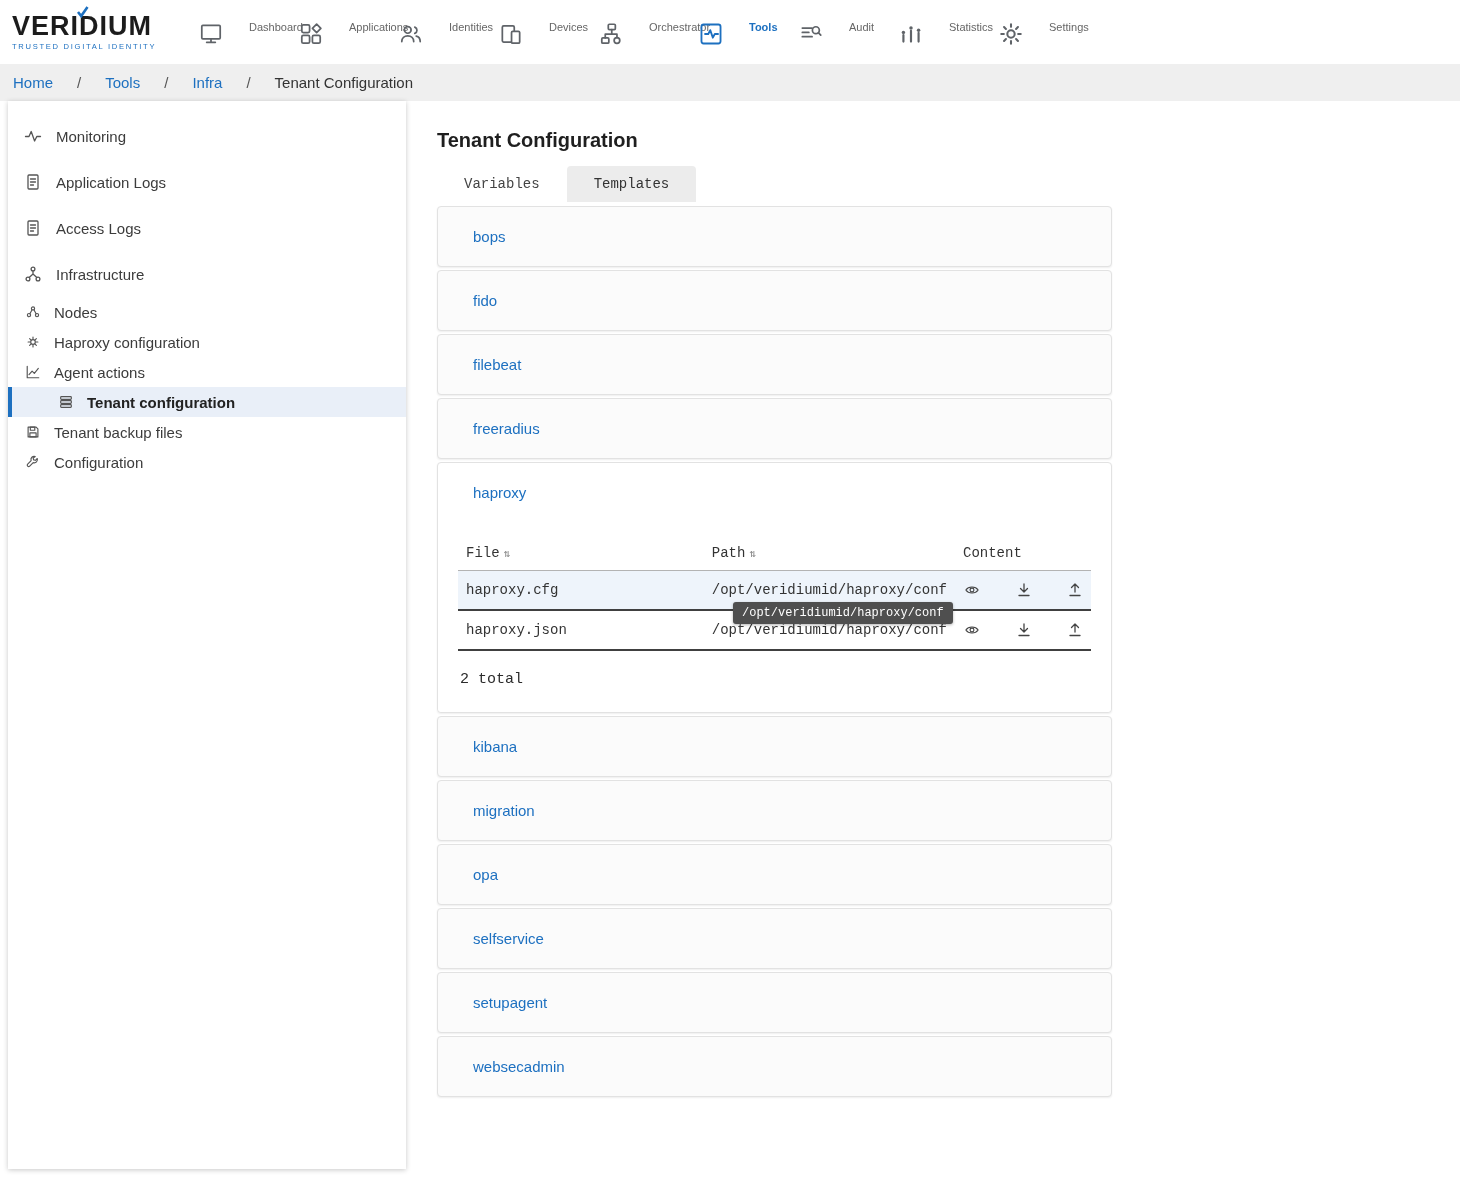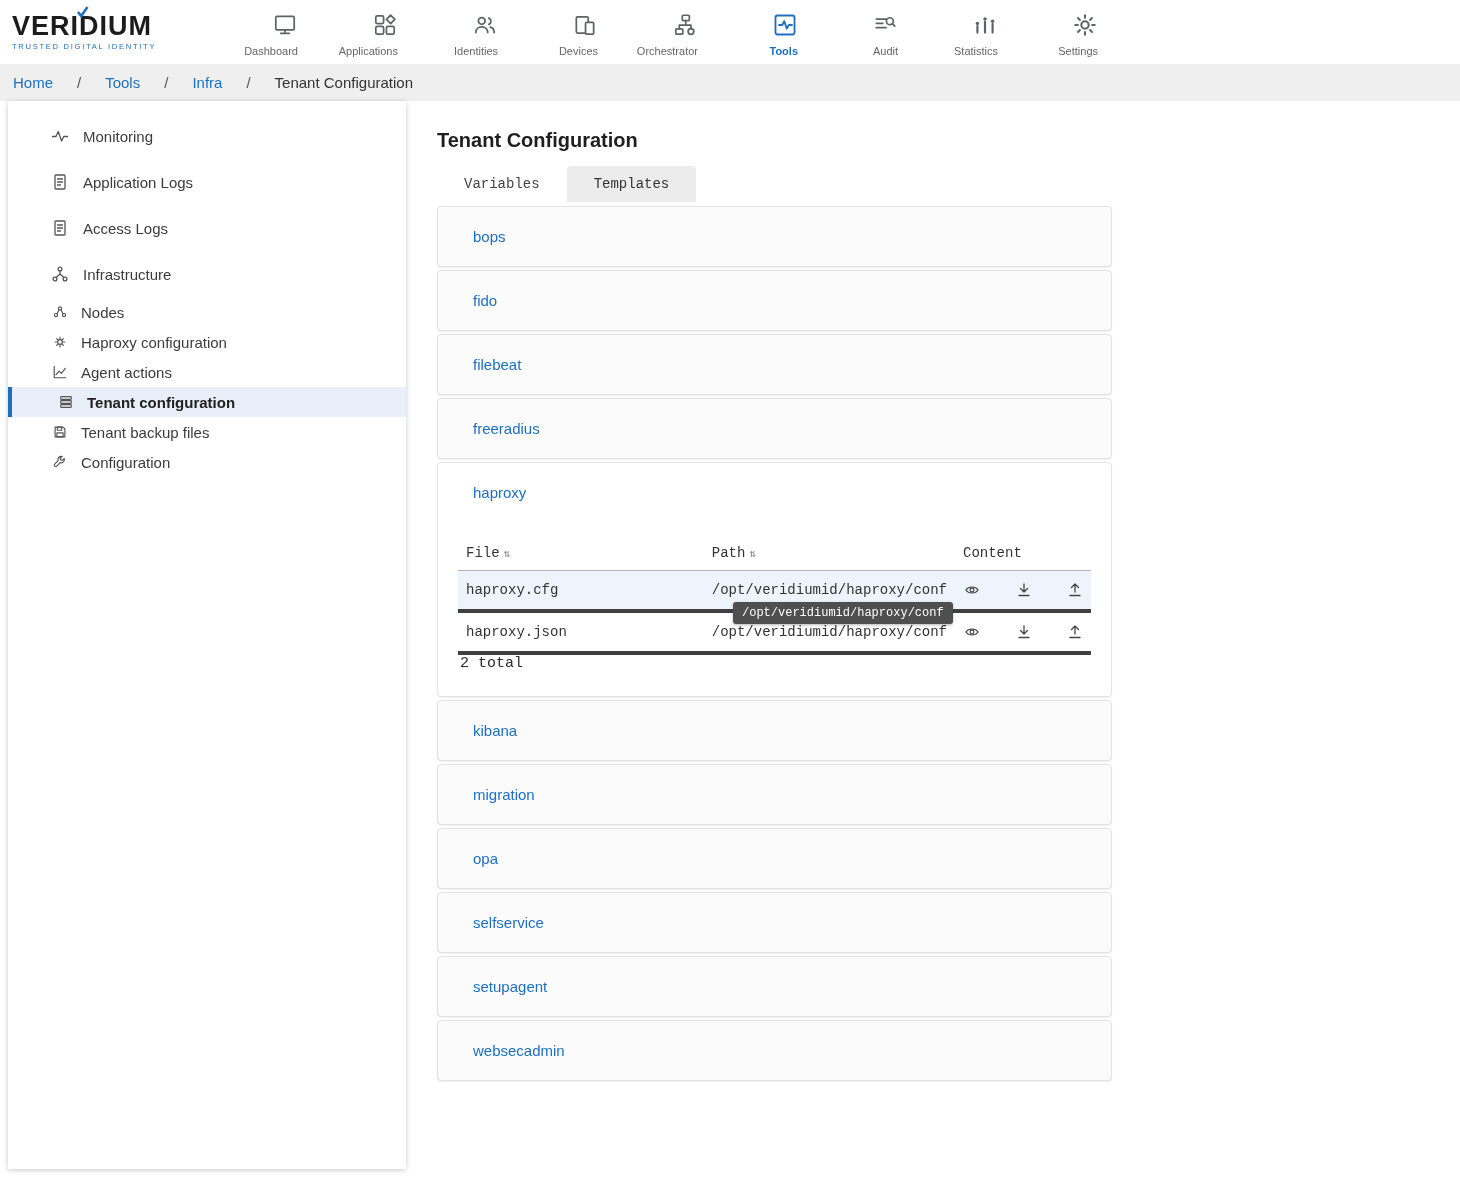--- a/index.html
+++ b/index.html
@@ -9,63 +9,63 @@
     font-family:"Liberation Sans", sans-serif;
     color:#333;
   }
   
   .topnav { height:64px; display:flex; align-items:center; background:#fff; }
   .logo { width:178px; margin-left:12px; position:relative; cursor:pointer; }
   .logo-name { font-size:27px; font-weight:bold; color:#1c1c1c; letter-spacing:1px; line-height:1; }
   .logo-tag { font-size:7.6px; color:#1d70c0; letter-spacing:1.7px; margin-top:2px; }
   .logo-mark { position:absolute; left:64px; top:-8px; }
   .nav-items { display:flex; margin-left:8px; }
-  .nav-item { width:100px; display:flex; flex-direction:column; align-items:flex-end; gap:7px; cursor:pointer; padding-top:4px; }
+  .nav-item { width:100px; display:flex; flex-direction:row; align-items:flex-start; gap:25px; cursor:pointer; padding-top:4px; }
   .nav-icon svg { display:block; }
   .nav-label { font-size:11px; color:#666; }
   .nav-item.active .nav-label { color:#1d70c0; font-weight:bold; }
   .icon-stroke { fill:none; stroke:#5f6368; stroke-width:1.6; stroke-linecap:round; stroke-linejoin:round; }
   .icon-stroke-blue { fill:none; stroke:#1d70c0; stroke-width:1.7; stroke-linecap:round; stroke-linejoin:round; }
   .icon-fill { fill:#5f6368; stroke:none; }
   
   .breadcrumb { height:37px; background:#efefef; display:flex; align-items:center; padding-left:13px; font-size:15px; gap:24px; }
   .crumb-link { color:#1d70c0; cursor:pointer; }
   .crumb-sep { color:#555; }
   .crumb-current { color:#333; }
   
   .layout { display:flex; align-items:stretch; min-height:1068px; }
   .sidebar { width:398px; margin-left:8px; background:#fff; box-shadow:0 1px 5px rgba(0,0,0,0.22); padding-top:12px; }
-  .side-item { display:flex; align-items:center; gap:14px; height:46px; padding-left:43px; font-size:15px; color:#3c3c3c; cursor:pointer; }
+  .side-item { display:flex; align-items:center; gap:14px; height:46px; padding-left:16px; font-size:15px; color:#3c3c3c; cursor:pointer; }
   .side-sub { height:30px; gap:12px; }
   .side-sub.active { background:#e9eff8; border-left:4px solid #1d70c0; padding-left:45px; font-weight:bold; color:#222; }
   .side-icon { width:18px; display:flex; align-items:center; justify-content:center; }
   .sicon { fill:none; stroke:#555; stroke-width:1.3; stroke-linecap:round; stroke-linejoin:round; }
   
   .main { margin-left:31px; flex:1; }
   .main-title { font-size:20px; font-weight:bold; color:#1f1f1f; margin:28px 0 0 0; }
   .tabs { display:flex; margin-top:14px; align-items:flex-end;font-family:Liberation Mono, monospace; }
   .tab { font-size:14px; color:#444; padding:10px 27px; cursor:pointer; }
   .tab.active { background:#ececec; border-radius:4px 4px 0 0; color:#333; }
   .accordion { width:675px; margin-top:4px; }
   .panel { background:#fbfbfb; border:1px solid #e2e2e2; border-radius:4px; box-shadow:0 1px 2px rgba(0,0,0,0.07); margin-bottom:3px; }
   .panel-header { padding:21px 20px 21px 35px; font-size:15px; color:#1d70c0; cursor:pointer; }
   .panel.expanded { background:#fff; }
   .panel-body { background:#fff; padding:14px 20px 24px 20px; position:relative; border-radius:0 0 4px 4px;font-family:Liberation Mono, monospace; }
   table.files { width:100%; border-collapse:collapse; font-size:14px; color:#333; }
   table.files th { text-align:left; font-weight:normal; padding:9px 8px; border-bottom:1px solid #b3b3b3; }
   table.files td { padding:11px 8px; }
-  table.files tbody tr { border-bottom:4px solid #404040;margin-left:10px; }
+  table.files tbody tr { border-bottom:2px solid #404040;margin-left:10px; }
   tr.row-highlight { background:#eef4fb; }
   .col-file { width:247px; }
   .col-path { width:250px; }
   .sort-icon { font-size:11px; color:#8a8a8a; margin-left:4px; cursor:pointer; }
   .content-icons { display:flex; align-items:center; gap:35px; }
   .icon-btn { cursor:pointer; display:flex; align-items:center; }
   .aicon { fill:none; stroke:#444; stroke-width:1.3; stroke-linecap:round; stroke-linejoin:round; }
-  .total { font-size:15px; color:#2b2b2b; padding-left:2px; }
+  .total { font-size:15px; color:#2b2b2b; margin-top:20px; padding-left:2px; }
   .tooltip { position:absolute; left:295px; top:80px; background:#4f4f4f; color:#fff; font-size:12px;
              padding:4px 9px; border-radius:3px; white-space:nowrap; box-shadow:0 1px 3px rgba(0,0,0,0.3); z-index:5; }
 </style>
 </head>
 <body>
 
 <div class="topnav">
   <div class="logo">
     <span class="logo-mark">
       <svg width="13" height="13" viewBox="0 0 13 13">

